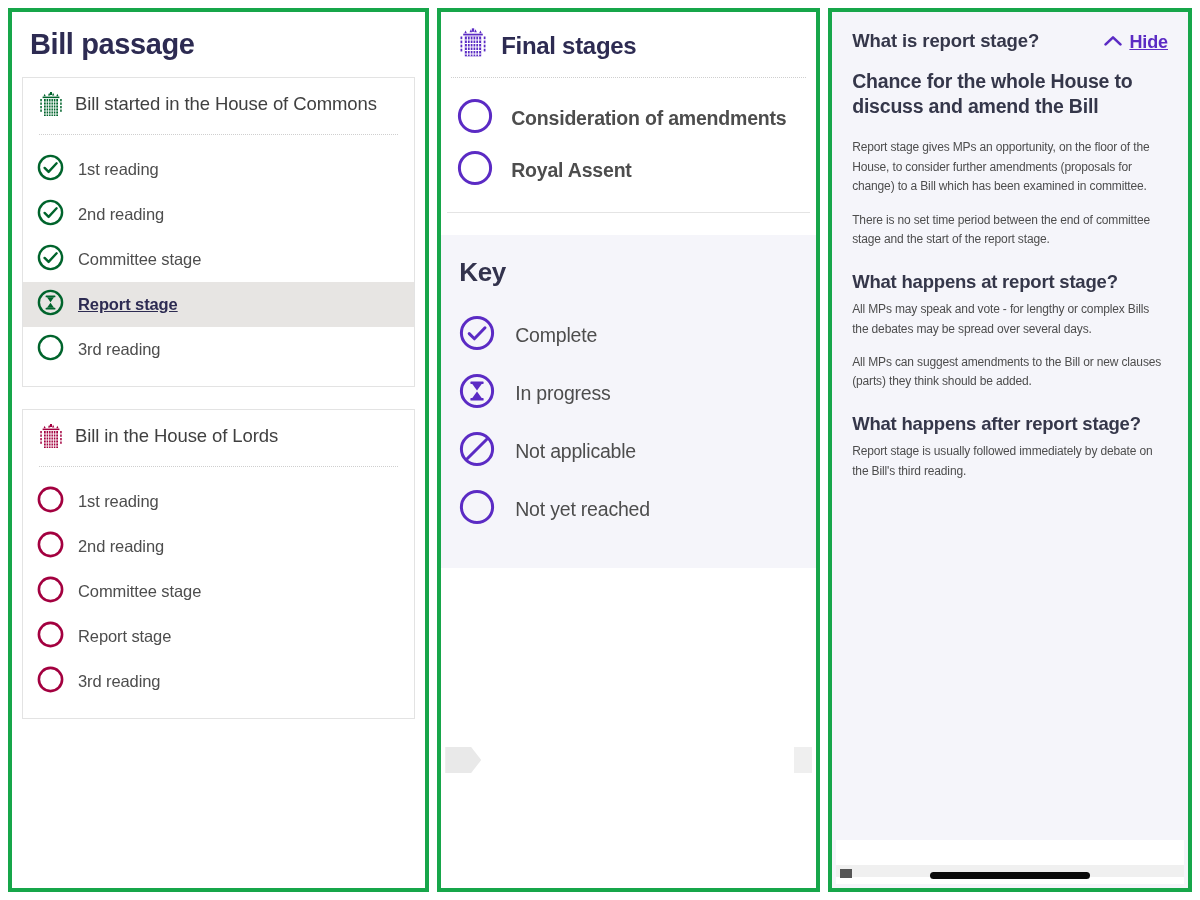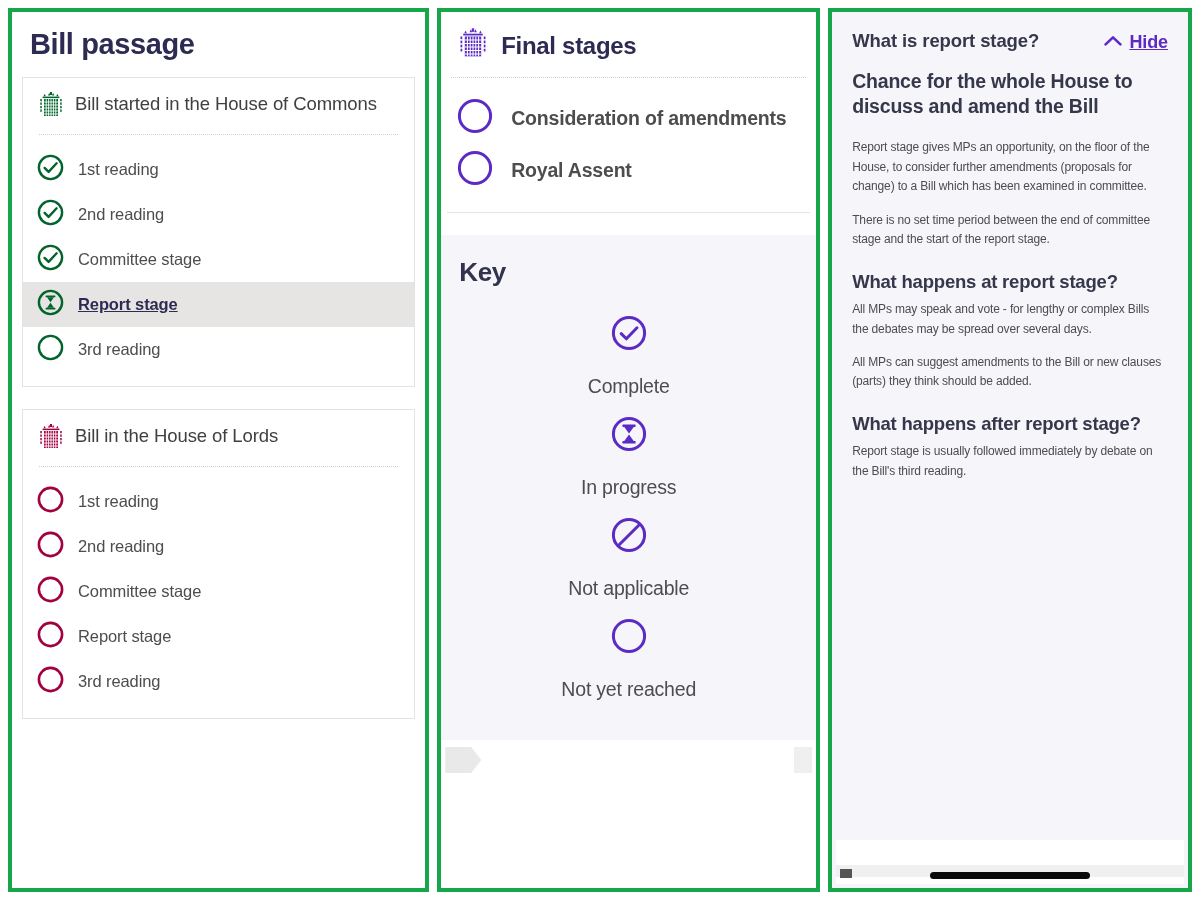--- a/index.html
+++ b/index.html
@@ -68,21 +68,21 @@
   .final-head{display:flex;align-items:center;gap:14px;padding:16px 18px 14px 18px;}
   .final-title{font-size:24px;font-weight:bold;color:#2d2b52;letter-spacing:-0.3px;}
   .final-list{padding:14px 0 16px 0;}
   .final-row{display:flex;align-items:center;gap:18px;padding:6px 16px;font-weight:bold;}
   .final-label{font-size:19.5px;color:#4d4d4d;white-space:nowrap;letter-spacing:-0.2px;}
   .hr-solid{height:1px;background:#e4e4e4;margin:0 6px;}
   .gap-white{height:22px;background:#ffffff;}
 
   .key-panel{background:#f5f5fa;padding:22px 18px 30px 18px;}
   .key-title{font-size:26px;font-weight:bold;color:#33334d;letter-spacing:-0.3px;margin-bottom:18px;}
-  .key-row{display:flex;align-items:center;gap:20px;padding:9px 0;flex-direction:column;}
+  .key-row{display:flex;align-items:center;gap:20px;padding:9px 0;}
   .key-label{font-size:19.5px;color:#4d4d4d;letter-spacing:-0.2px;}
 
   
   .carousel-left,.carousel-right{
     position:absolute;top:735px;height:26px;background:#e9e9e9;
   }
   .carousel-left{left:4px;width:36px;clip-path:polygon(0 0,72% 0,100% 50%,72% 100%,0 100%);}
   .carousel-right{right:4px;width:18px;background:#efefef;}
 
   

